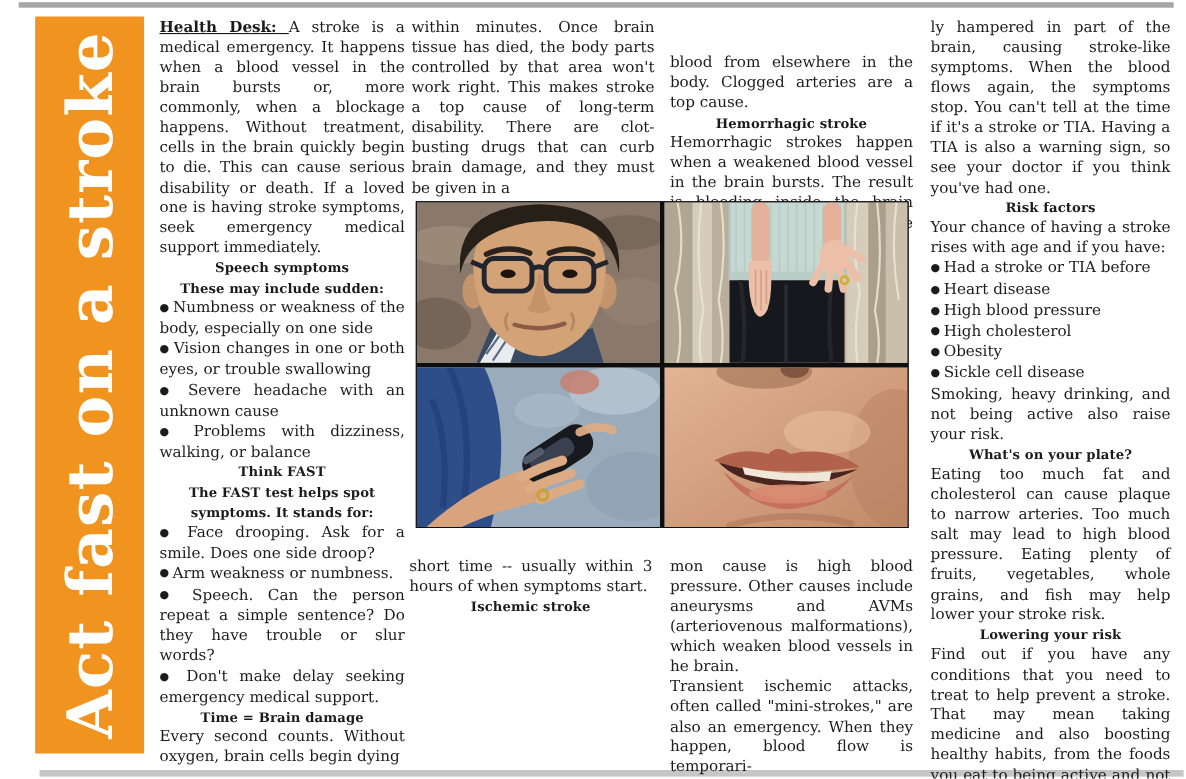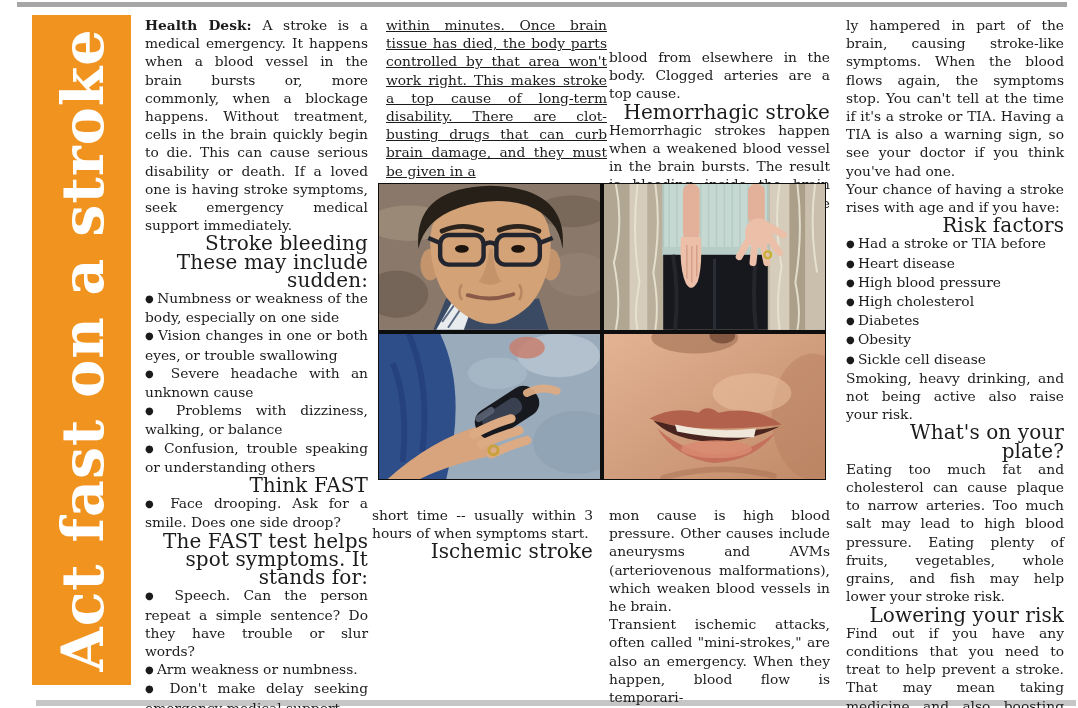--- a/index.html
+++ b/index.html
@@ -13,30 +13,30 @@
   
   #banner{position:absolute;left:32px;top:15px;width:99px;height:670px;background:#f0931f;}
   #banner .vtext{position:absolute;left:50%;top:50%;
     transform:translate(-50%,-50%) rotate(-90deg);white-space:nowrap;
     font-family:"DejaVu Serif", serif;font-weight:bold;color:#ffffff;
     font-size:57px;letter-spacing:1px;}
 
   
   .col{position:absolute;top:16px;}
   #col1{left:145px;width:223px;}
-  #col2top{left:386px;width:221px;text-decoration:underline;}
+  #col2top{left:374px;width:221px;}
   #col3top{left:609px;width:221px;margin-top:32px;}
   #col4{left:846px;width:218px;}
   #col2bottom{left:372px;top:506px;width:221px;}
   #col3bottom{left:609px;top:506px;width:221px;}
 
   .blk{margin:0;font-size:13.8px;line-height:18.2px;text-align:justify;
        text-justify:inter-word;color:#1b1b1b;}
-  .blk.heading{font-weight:normal;text-align:right;font-size:20px;letter-spacing:.1px;}
-  .lead{font-weight:bold;}
+  .blk.heading{font-weight:bold;text-align:center;font-size:12px;letter-spacing:.1px;}
+  .lead{font-weight:bold;text-decoration:underline;}
   .dot{font-size:10px;vertical-align:1px;}
 
   
   #photo-grid{position:absolute;left:378px;top:183px;width:448px;height:297px;
      background:#0e0e0e;border:1px solid #0e0e0e;box-sizing:border-box;
      display:grid;grid-template-columns:1fr 1fr;grid-template-rows:1fr 1fr;gap:4px;}
   #photo-grid .ph{overflow:hidden;background:#888;}
   #photo-grid svg{display:block;width:100%;height:100%;}
 </style>
 </head>
@@ -46,53 +46,51 @@
 
   <div id="rule-top" class="rule"></div>
   <div id="rule-bottom" class="rule"></div>
 
   <div id="banner">
     <div class="vtext">Act fast on a stroke</div>
   </div>
 
   <div id="col1" class="col">
       <p class="blk para"><b class="lead">Health Desk: </b>A stroke is a medical emergency. It happens when a blood vessel in the brain bursts or, more commonly, when a blockage happens. Without treatment, cells in the brain quickly begin to die. This can cause serious disability or death. If a loved one is having stroke symptoms, seek emergency medical support immediately.</p>
-      <p class="blk heading">Stroke bleeding</p>
+      <p class="blk heading">Speech symptoms</p>
       <p class="blk heading">These may include sudden:</p>
       <p class="blk bullet"><span class="dot">● </span>Numbness or weakness of the body, especially on one side</p>
       <p class="blk bullet"><span class="dot">● </span>Vision changes in one or both eyes, or trouble swallowing</p>
       <p class="blk bullet"><span class="dot">● </span>Severe headache with an unknown cause</p>
       <p class="blk bullet"><span class="dot">● </span>Problems with dizziness, walking, or balance</p>
-      <p class="blk bullet"><span class="dot">● </span>Confusion, trouble speaking or understanding others</p>
       <p class="blk heading">Think FAST</p>
+      <p class="blk heading">The FAST test helps spot symptoms. It stands for:</p>
       <p class="blk bullet"><span class="dot">● </span>Face drooping. Ask for a smile. Does one side droop?</p>
-      <p class="blk heading">The FAST test helps spot symptoms. It stands for:</p>
+      <p class="blk bullet"><span class="dot">● </span>Arm weakness or numbness.</p>
       <p class="blk bullet"><span class="dot">● </span>Speech. Can the person repeat a simple sentence? Do they have trouble or slur words?</p>
-      <p class="blk bullet"><span class="dot">● </span>Arm weakness or numbness.</p>
       <p class="blk bullet"><span class="dot">● </span>Don't make delay seeking emergency medical support.</p>
       <p class="blk heading">Time = Brain damage</p>
       <p class="blk para">Every second counts. Without oxygen, brain cells begin dying</p>
     </div>
   <div id="col2top" class="col">
       <p class="blk para">within minutes. Once brain tissue has died, the body parts controlled by that area won't work right. This makes stroke a top cause of long-term disability. There are clot-busting drugs that can curb brain damage, and they must be given in a</p>
     </div>
   <div id="col3top" class="col">
       <p class="blk para">blood from elsewhere in the body. Clogged arteries are a top cause.</p>
       <p class="blk heading">Hemorrhagic stroke</p>
       <p class="blk para">Hemorrhagic strokes happen when a weakened blood vessel in the brain bursts. The result is bleeding inside the brain that can be hard to stop. The most com-</p>
     </div>
   <div id="col4" class="col">
       <p class="blk para">ly hampered in part of the brain, causing stroke-like symptoms. When the blood flows again, the symptoms stop. You can't tell at the time if it's a stroke or TIA. Having a TIA is also a warning sign, so see your doctor if you think you've had one.</p>
+      <p class="blk heading">Risk factors</p>
       <p class="blk para">Your chance of having a stroke rises with age and if you have:</p>
-      <p class="blk heading">Risk factors</p>
       <p class="blk bullet"><span class="dot">● </span>Had a stroke or TIA before</p>
       <p class="blk bullet"><span class="dot">● </span>Heart disease</p>
       <p class="blk bullet"><span class="dot">● </span>High blood pressure</p>
       <p class="blk bullet"><span class="dot">● </span>High cholesterol</p>
-      <p class="blk bullet"><span class="dot">● </span>Diabetes</p>
       <p class="blk bullet"><span class="dot">● </span>Obesity</p>
       <p class="blk bullet"><span class="dot">● </span>Sickle cell disease</p>
       <p class="blk para">Smoking, heavy drinking, and not being active also raise your risk.</p>
       <p class="blk heading">What's on your plate?</p>
       <p class="blk para">Eating too much fat and cholesterol can cause plaque to narrow arteries. Too much salt may lead to high blood pressure. Eating plenty of fruits, vegetables, whole grains, and fish may help lower your stroke risk.</p>
       <p class="blk heading">Lowering your risk</p>
       <p class="blk para">Find out if you have any conditions that you need to treat to help prevent a stroke. That may mean taking medicine and also boosting healthy habits, from the foods you eat to being active and not smoking. It is never too late to start.</p>
     </div>
   <div id="col2bottom" class="col">
       <p class="blk para">short time -- usually within 3 hours of when symptoms start.</p>

